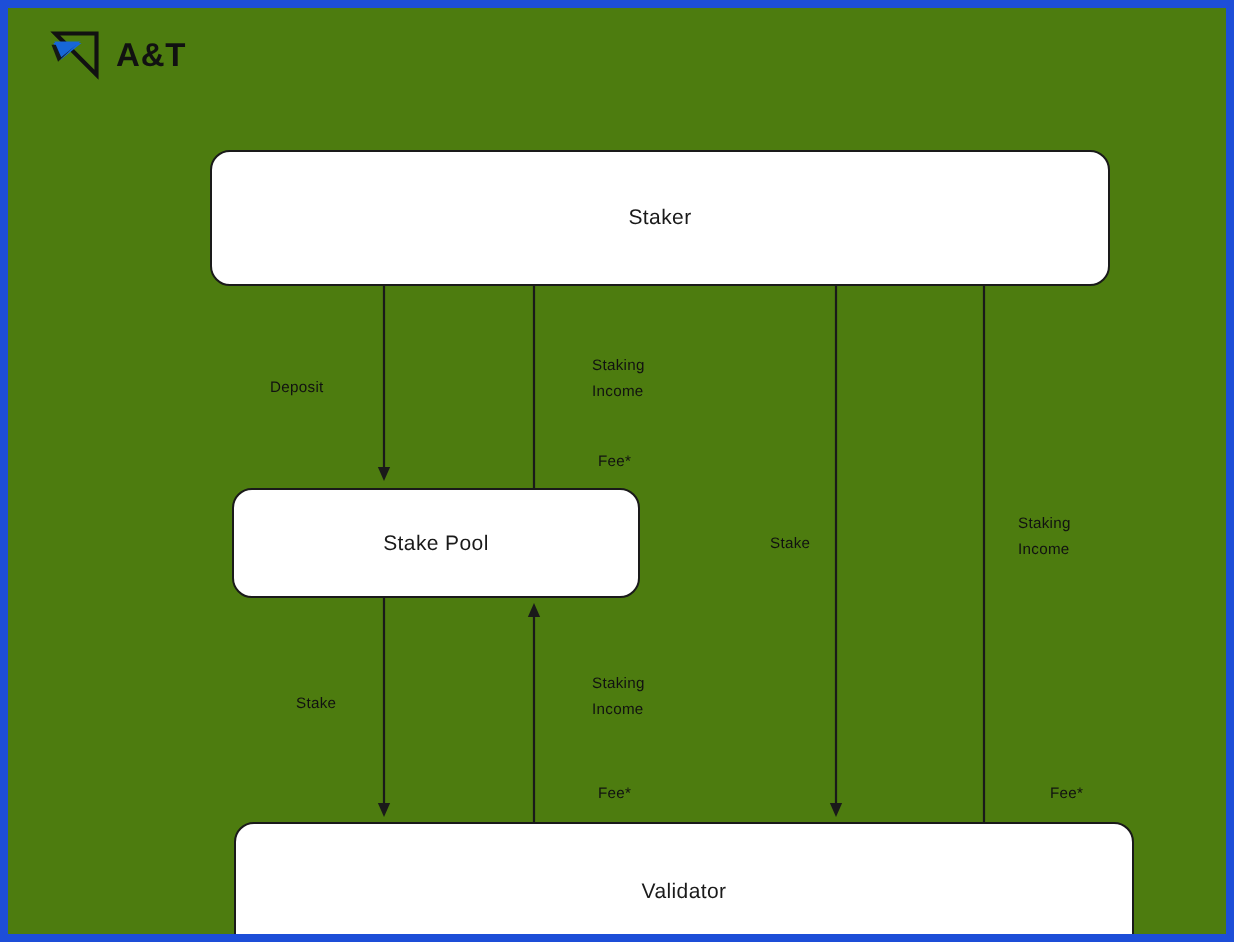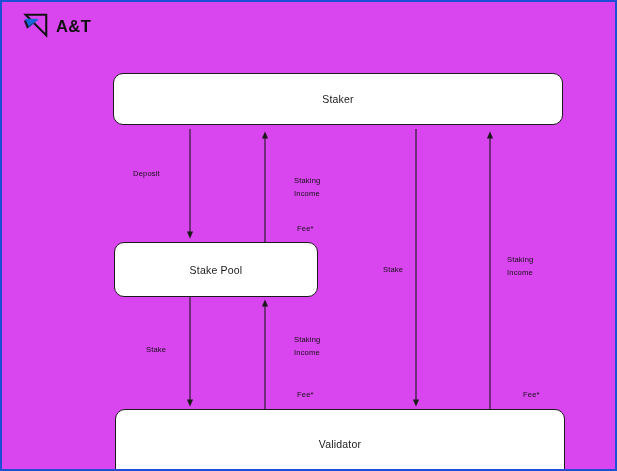--- a/index.html
+++ b/index.html
@@ -7,22 +7,22 @@
     padding: 0;
     background: #ffffff;
   }
   body {
     font-family: "Liberation Sans", sans-serif;
   }
   #canvas {
     position: relative;
     width: 617px;
     height: 471px;
-    background: #d946ef;
-    border: 2px solid #1d4ed8;
+    background: #4d7c0f;
+    border: 4px solid #1d4ed8;
     box-sizing: border-box;
     overflow: hidden;
   }
 
   
   .logo {
     position: absolute;
     left: 18px;
     top: 9px;
     display: flex;
@@ -58,21 +58,21 @@
     display: flex;
     align-items: center;
     justify-content: center;
   }
   .node-label {
     font-size: 10.5px;
     color: #1a1a1a;
     letter-spacing: 0.2px;
   }
 
-  #node-staker    { left: 111px; top: 71px;  width: 450px; height: 52px; }
+  #node-staker    { left: 101px; top: 71px;  width: 450px; height: 68px; }
   #node-stakepool { left: 112px; top: 240px; width: 204px; height: 55px; }
   #node-validator { left: 113px; top: 407px; width: 450px; height: 70px; }
 
   
   #edges {
     position: absolute;
     left: 0;
     top: 0;
     width: 617px;
     height: 471px;
@@ -132,21 +132,21 @@
   </div>
 
   <div class="node" id="node-stakepool">
     <span class="node-label">Stake Pool</span>
   </div>
 
   <div class="node" id="node-validator">
     <span class="node-label">Validator</span>
   </div>
 
-  <div class="edge-label" style="left:131px; top:165px;text-align:right;">Deposit</div>
+  <div class="edge-label" style="left:131px; top:183px;text-align:right;">Deposit</div>
 
   <div class="edge-label two-line" style="left:292px; top:172px;">
     <div>Staking</div>
     <div>Income</div>
   </div>
 
   <div class="edge-label" style="left:295px; top:220px;">Fee*</div>
 
   <div class="edge-label" style="left:144px; top:341px;">Stake</div>
 

